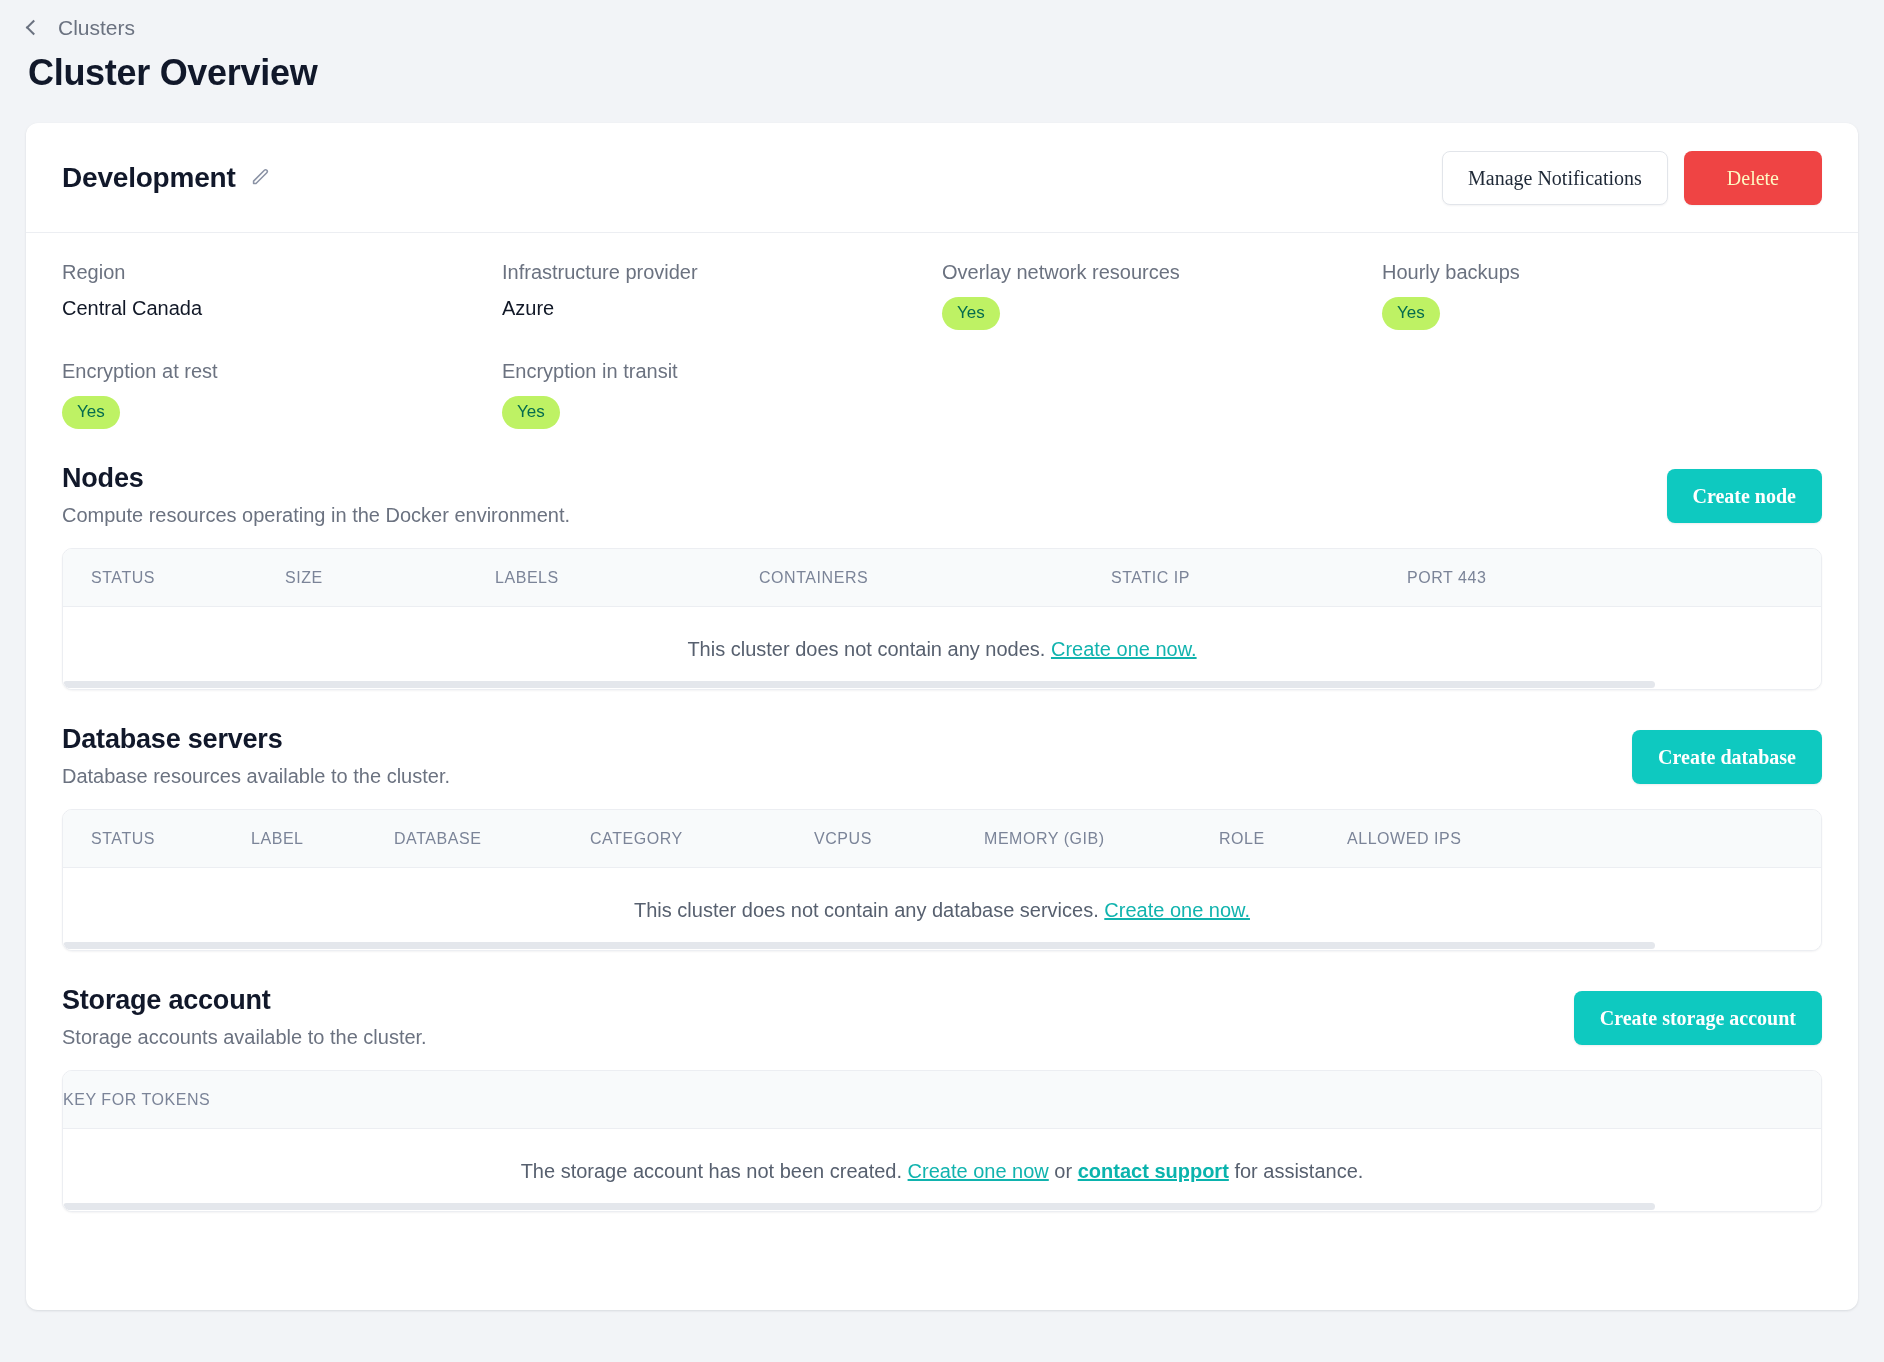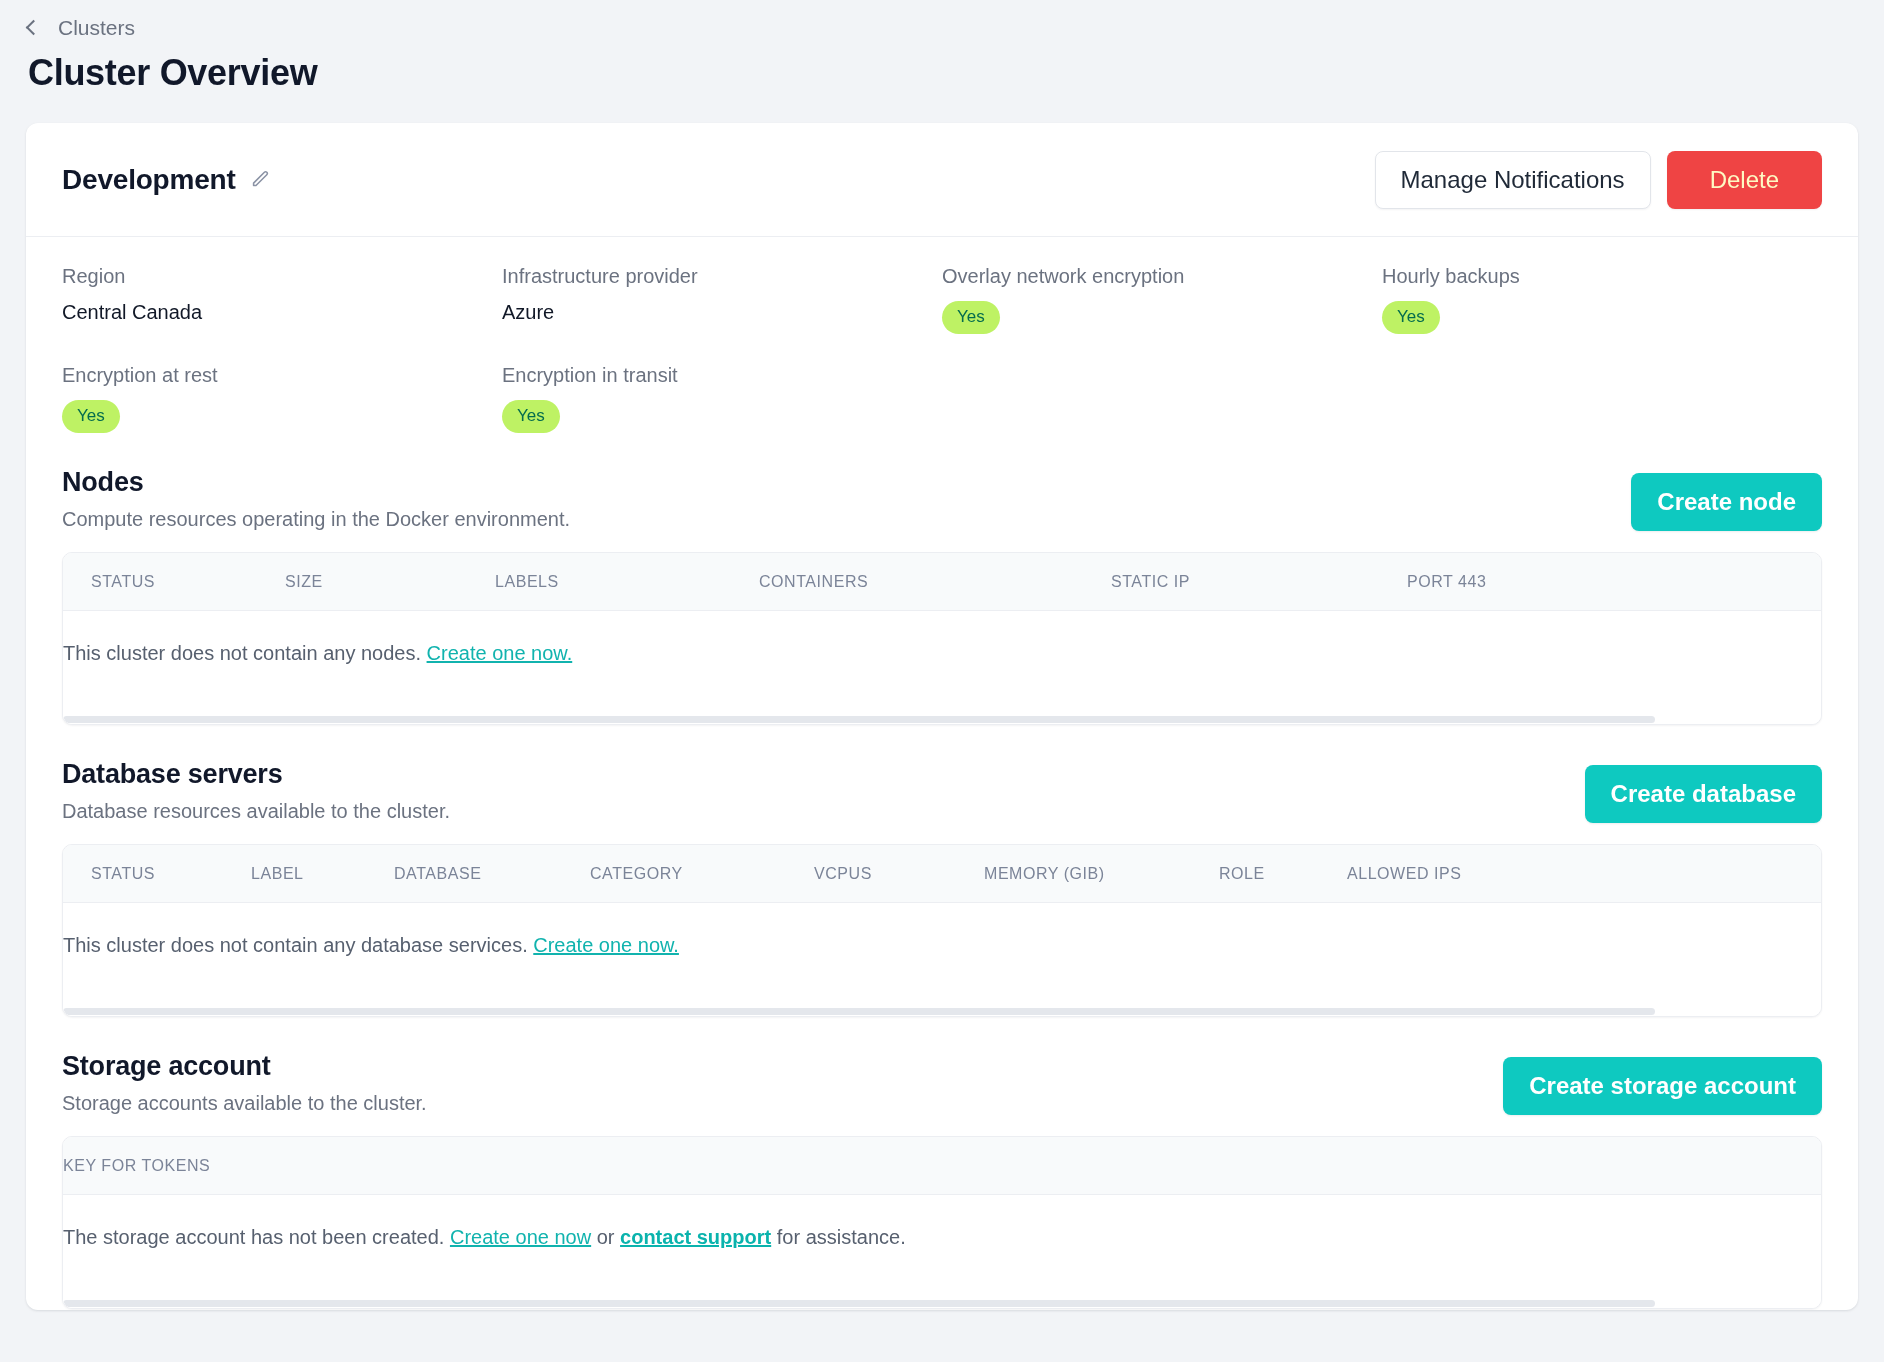--- a/index.html
+++ b/index.html
@@ -43,22 +43,22 @@
     padding: 28px 36px 27px 36px;
     border-bottom: 1px solid #eceef2;
   }
   .cluster-name-wrap { display: flex; align-items: center; gap: 13px; }
   .cluster-name { font-size: 28px; font-weight: bold; color: #11182a; letter-spacing: -0.2px; }
   .pencil { width: 22px; height: 22px; display: block; }
 
   .header-actions { display: flex; align-items: center; gap: 16px; }
   .btn {
     border: none; border-radius: 7px; cursor: pointer;
-    font-family: Liberation Sans, sans-serif;
-    font-size: 24px; line-height: 1;
+    font-family: Liberation Serif, serif;
+    font-size: 20px; line-height: 1;
   }
   .btn-outline {
     background: #fff; border: 1px solid #e2e5ea; color: #1f2937;
     padding: 16px 25px; border-radius: 8px;
     box-shadow: 0 1px 2px rgba(16,24,40,.05);
   }
   .btn-danger {
     background: #ef4444; color: #fef9c3; padding: 17px 43px; border-radius: 8px;
     box-shadow: 0 1px 2px rgba(16,24,40,.06);
   }
@@ -105,22 +105,22 @@
     display: flex; background: #f8fafb;
     border-bottom: 1px solid #eceef2;
     padding: 20px 0 19px 0;
   }
   .th {
     font-size: 16px; color: #7b8498; letter-spacing: .55px;
     text-transform: uppercase;
     flex: 0 0 auto;
   }
   .empty-row {
-    font-size: 20px; color: #57606f;
-    padding: 31px 0 50px 0; background: #fff;
+    text-align: center; font-size: 20px; color: #57606f;
+    padding: 31px 0 19px 0; background: #fff;
   }
   .link { color: #11b3ae; text-decoration: underline; cursor: pointer; }
   .link-strong { color: #0ab3ad; text-decoration: underline; font-weight: bold; cursor: pointer; }
   .scroll-track { height: 9px; background: #ffffff; position: relative; }
   .scroll-thumb {
     position: absolute; left: 0; top: 1px; height: 7px;
     background: #e4e7ec; border-radius: 4px;
   }
 </style>
 </head>
@@ -157,21 +157,21 @@
       <div class="meta-grid">
         <div>
           <div class="meta-label">Region</div>
           <div class="meta-value">Central Canada</div>
         </div>
         <div>
           <div class="meta-label">Infrastructure provider</div>
           <div class="meta-value">Azure</div>
         </div>
         <div>
-          <div class="meta-label">Overlay network encryption</div>
+          <div class="meta-label">Overlay network resources</div>
           <span class="badge">Yes</span>
         </div>
         <div>
           <div class="meta-label">Hourly backups</div>
           <span class="badge">Yes</span>
         </div>
         <div>
           <div class="meta-label">Encryption at rest</div>
           <span class="badge">Yes</span>
         </div>

